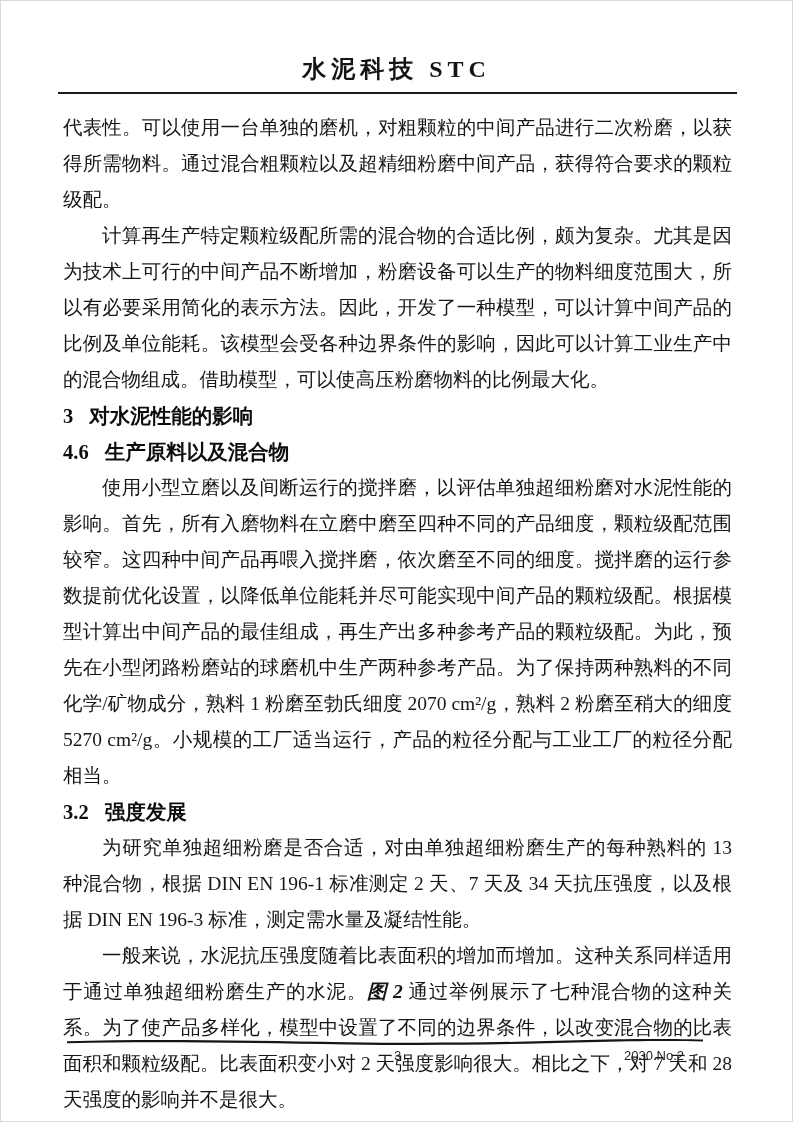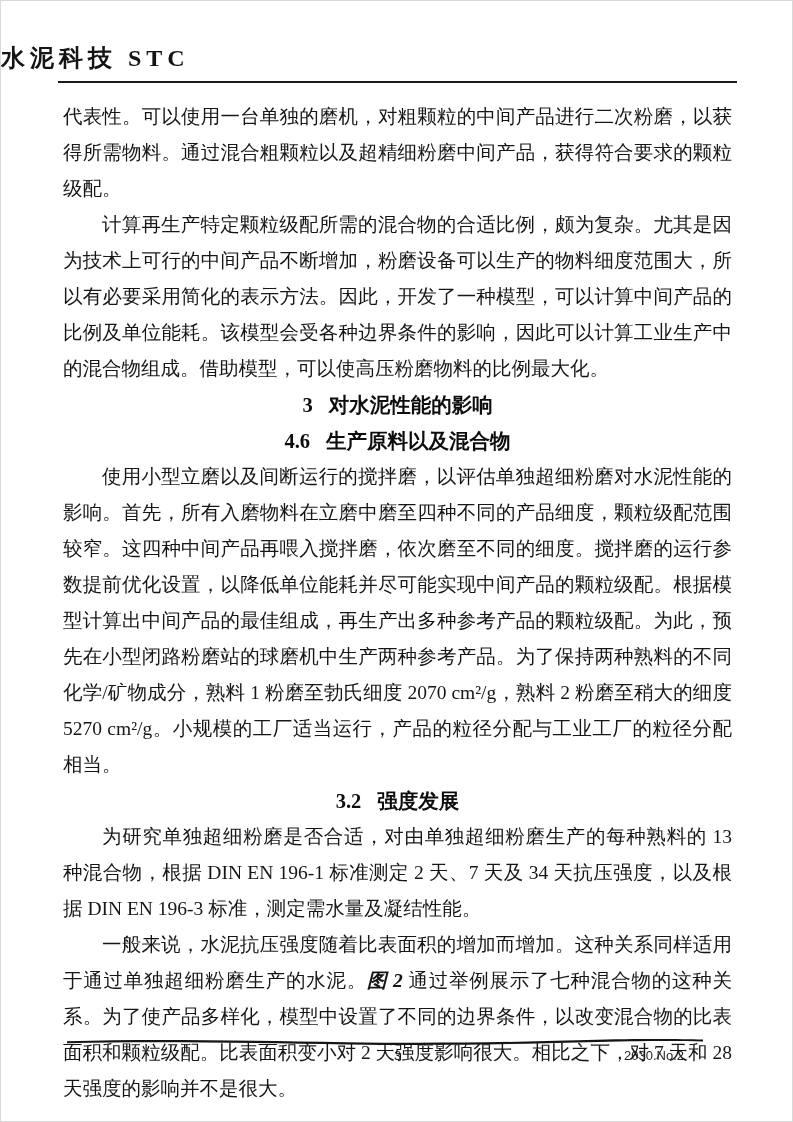--- a/index.html
+++ b/index.html
@@ -15,22 +15,22 @@
     background: #ffffff;
     box-sizing: border-box;
     border: 1px solid #d9d9d9;
     overflow: hidden;
     color: #161616;
     font-family: "Liberation Serif", "DejaVu Serif", serif;
   }
 
   
   .journal-header {
-    padding-top: 43px;
-    text-align: left;
+    padding-top: 54px;
+    text-align: center;
   }
   .journal-title {
     display: inline-block;
     font-family: "Liberation Serif", "DejaVu Serif", serif;
     font-size: 24px;
     line-height: 28px;
     font-weight: 600;
     letter-spacing: 5px;
     color: #141414;
   }
@@ -61,21 +61,21 @@
     font-weight: bold;
     font-style: italic;
   }
   .sec-heading {
     margin: 0;
     font-family: "Liberation Sans", "DejaVu Sans", sans-serif;
     font-weight: bold;
     color: #0d0d0d;
     font-size: 20.5px;
     line-height: 36px;
-    text-align: center;
+    text-align: left;
   }
   .sec-heading .sec-num {
     display: inline-block;
     margin-right: 16px;
     font-family: "Liberation Serif", "DejaVu Serif", serif;
     font-weight: bold;
   }
 
   
   .page-footer {

